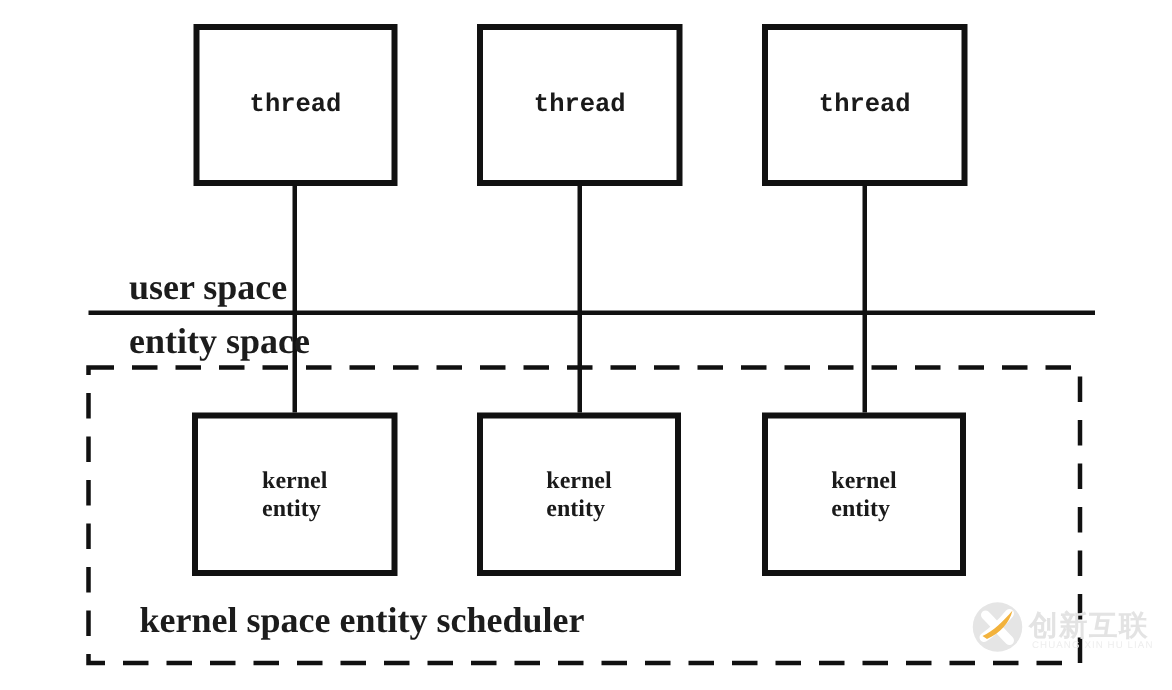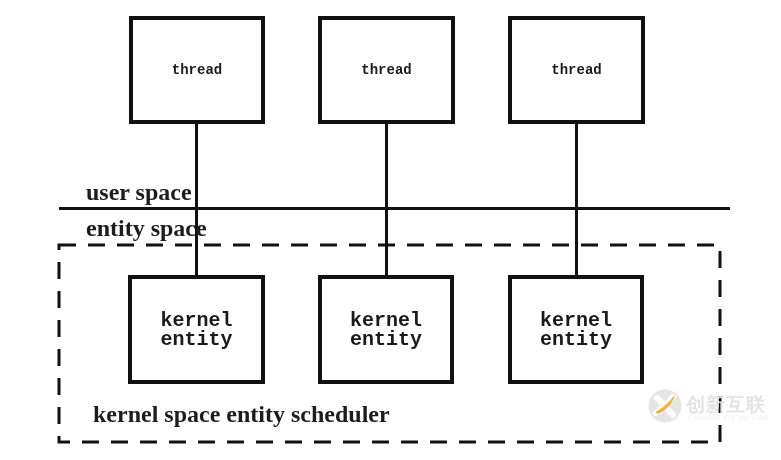--- a/index.html
+++ b/index.html
@@ -39,42 +39,42 @@
     z-index:2;
   }
   .box .mono{
     font-family:"Liberation Mono", monospace;
     font-weight:bold;
     color:#1a1a1a;
     white-space:pre-line;
     text-align:left;
     line-height:19px;
   }
-  .thread-box .mono{font-size:14px;}
-  .kernel-box .mono{font-size:20px;}
+  .thread-box .mono{font-size:17px;}
+  .kernel-box .mono{font-size:16px;font-family:Liberation Serif, serif;}
   
   .lbl{
     position:absolute;
     font-family:"Liberation Serif", serif;
     font-weight:bold;
     font-size:24px;
     color:#1c1c1c;
     white-space:nowrap;
     z-index:2;
   }
   
   .dashed-rect{
     position:absolute;
     left:57px;top:243px;
     z-index:1;
   }
   
   .watermark{
     position:absolute;
-    left:645px;top:386px;
+    left:645px;top:398px;
     width:136px;height:45px;
     z-index:3;
     display:flex;
     align-items:flex-start;
   }
   .wm-logo{position:absolute;left:2px;top:2px;}
   .wm-text{
     position:absolute;left:41px;top:6px;
     font-family:"Liberation Sans", sans-serif;
     font-weight:bold;

